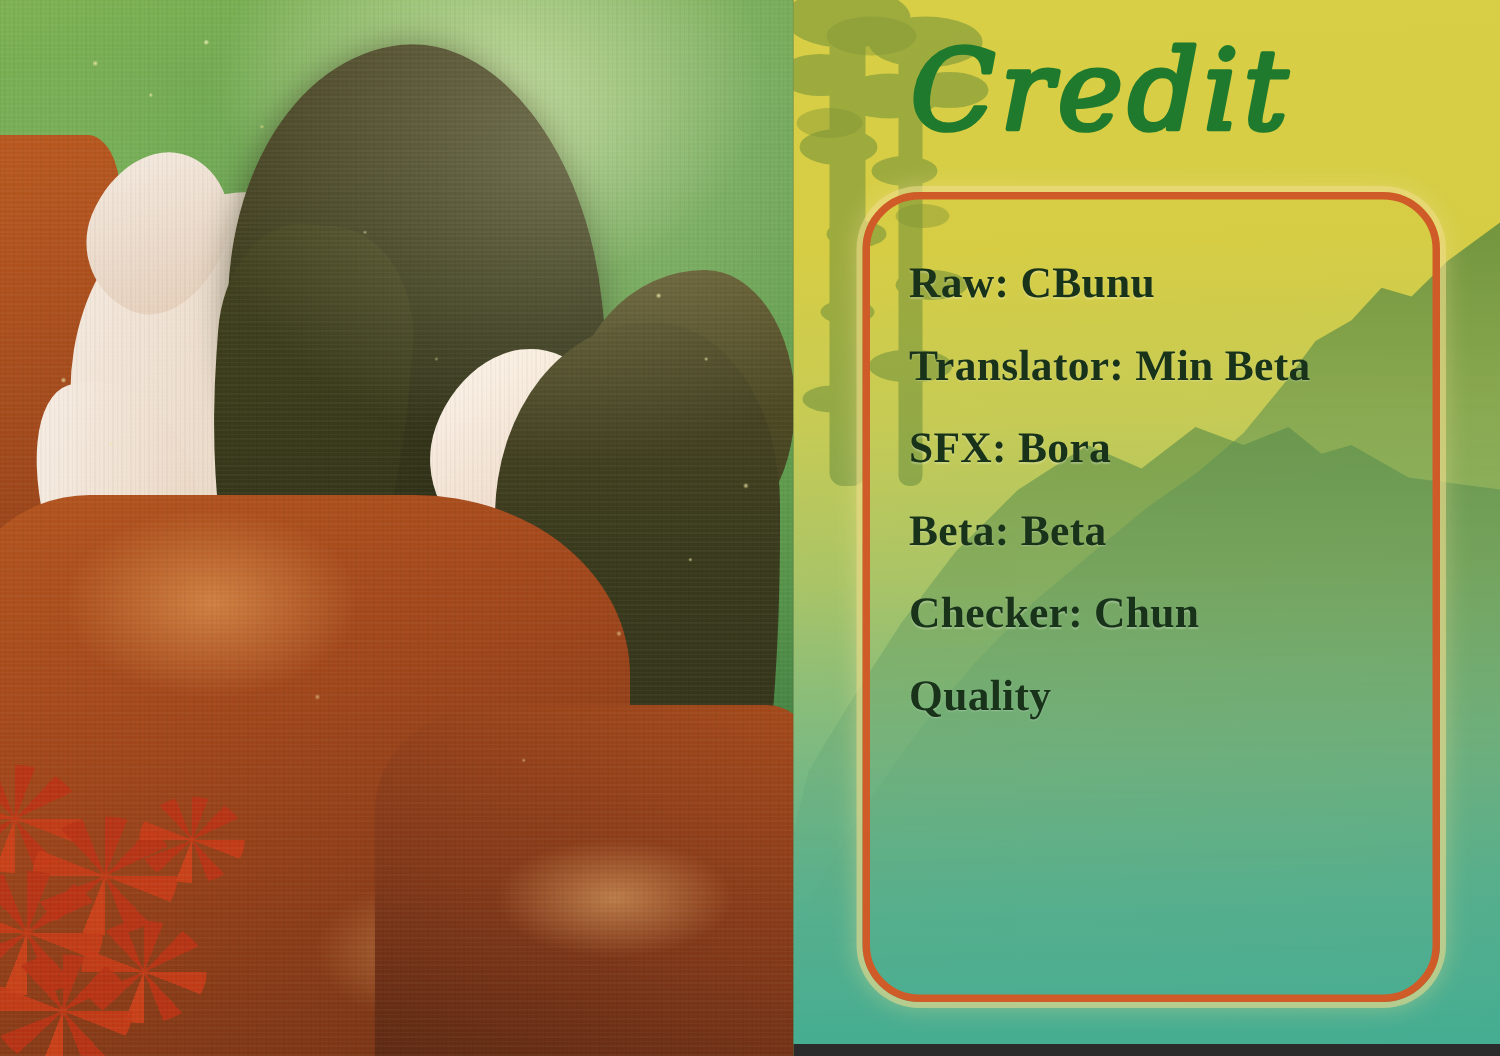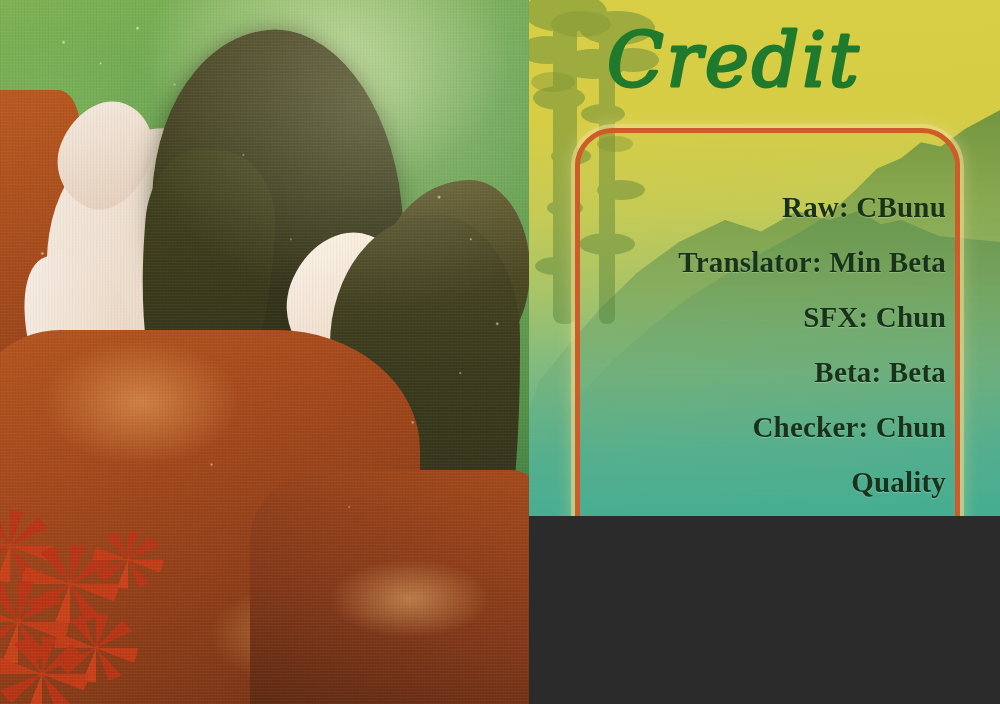--- a/index.html
+++ b/index.html
@@ -186,31 +186,30 @@
   .ill-glow {
     position:absolute; left:0; top:0; width:100%; height:100%;
     background: radial-gradient(ellipse 360px 300px at 72% 14%, rgba(255,250,205,.28), transparent 70%);
     pointer-events:none;
   }
 
   
   #credit-panel {
     position: absolute;
     left: 529px; top: 0;
-    width: 471px; height: 516px;
+    width: 471px; height: 696px;
     overflow: hidden;
     background: linear-gradient(178deg,
       #d8cf46 0%,
       #d6cd45 24%,
       #c6cb55 40%,
       #a9c467 55%,
       #84bb80 72%,
       #5cb390 86%,
       #44ad92 100%);
-    text-align: right;
   }
   
   .mountain {
     position: absolute;
     left: 0; top: 0; width: 100%; height: 100%;
     opacity: .82;
   }
   
   .tree {
     position: absolute;
@@ -246,21 +245,21 @@
     border: 5px solid #cf5c28;
     border-radius: 38px;
     box-shadow:
       0 0 0 4px rgba(240,220,140,.55),
       0 0 16px 4px rgba(240,225,150,.38);
   }
 
   
   #credit-list {
     position: absolute;
-    left: 77px; top: 193px;
+    left: 77px; top: 175px;
     width: 340px;
   }
   .credit-line {
     font-family: "Liberation Serif", serif;
     font-size: 29px;
     font-weight: 700;
     color: #18331a;
     line-height: 1;
     margin-bottom: 26px;
     letter-spacing: .2px;
@@ -357,20 +356,20 @@
       <svg viewBox="0 0 360 92">
         <text class="script-text" x="6" y="70" fill="#1f7a2e" stroke="#1f7a2e" stroke-width="3" stroke-linejoin="round">Credit</text>
       </svg>
     </div>
 
     <div id="credit-frame"></div>
 
     <div id="credit-list">
       <div class="credit-line">Raw: CBunu</div>
       <div class="credit-line">Translator: Min Beta</div>
-      <div class="credit-line">SFX: Chun</div>
+      <div class="credit-line">SFX: Bora</div>
       <div class="credit-line">Beta: Beta</div>
       <div class="credit-line">Checker: Chun</div>
       <div class="credit-line">Quality</div>
     </div>
 
   </div>
 </div>
 
 </body></html>

